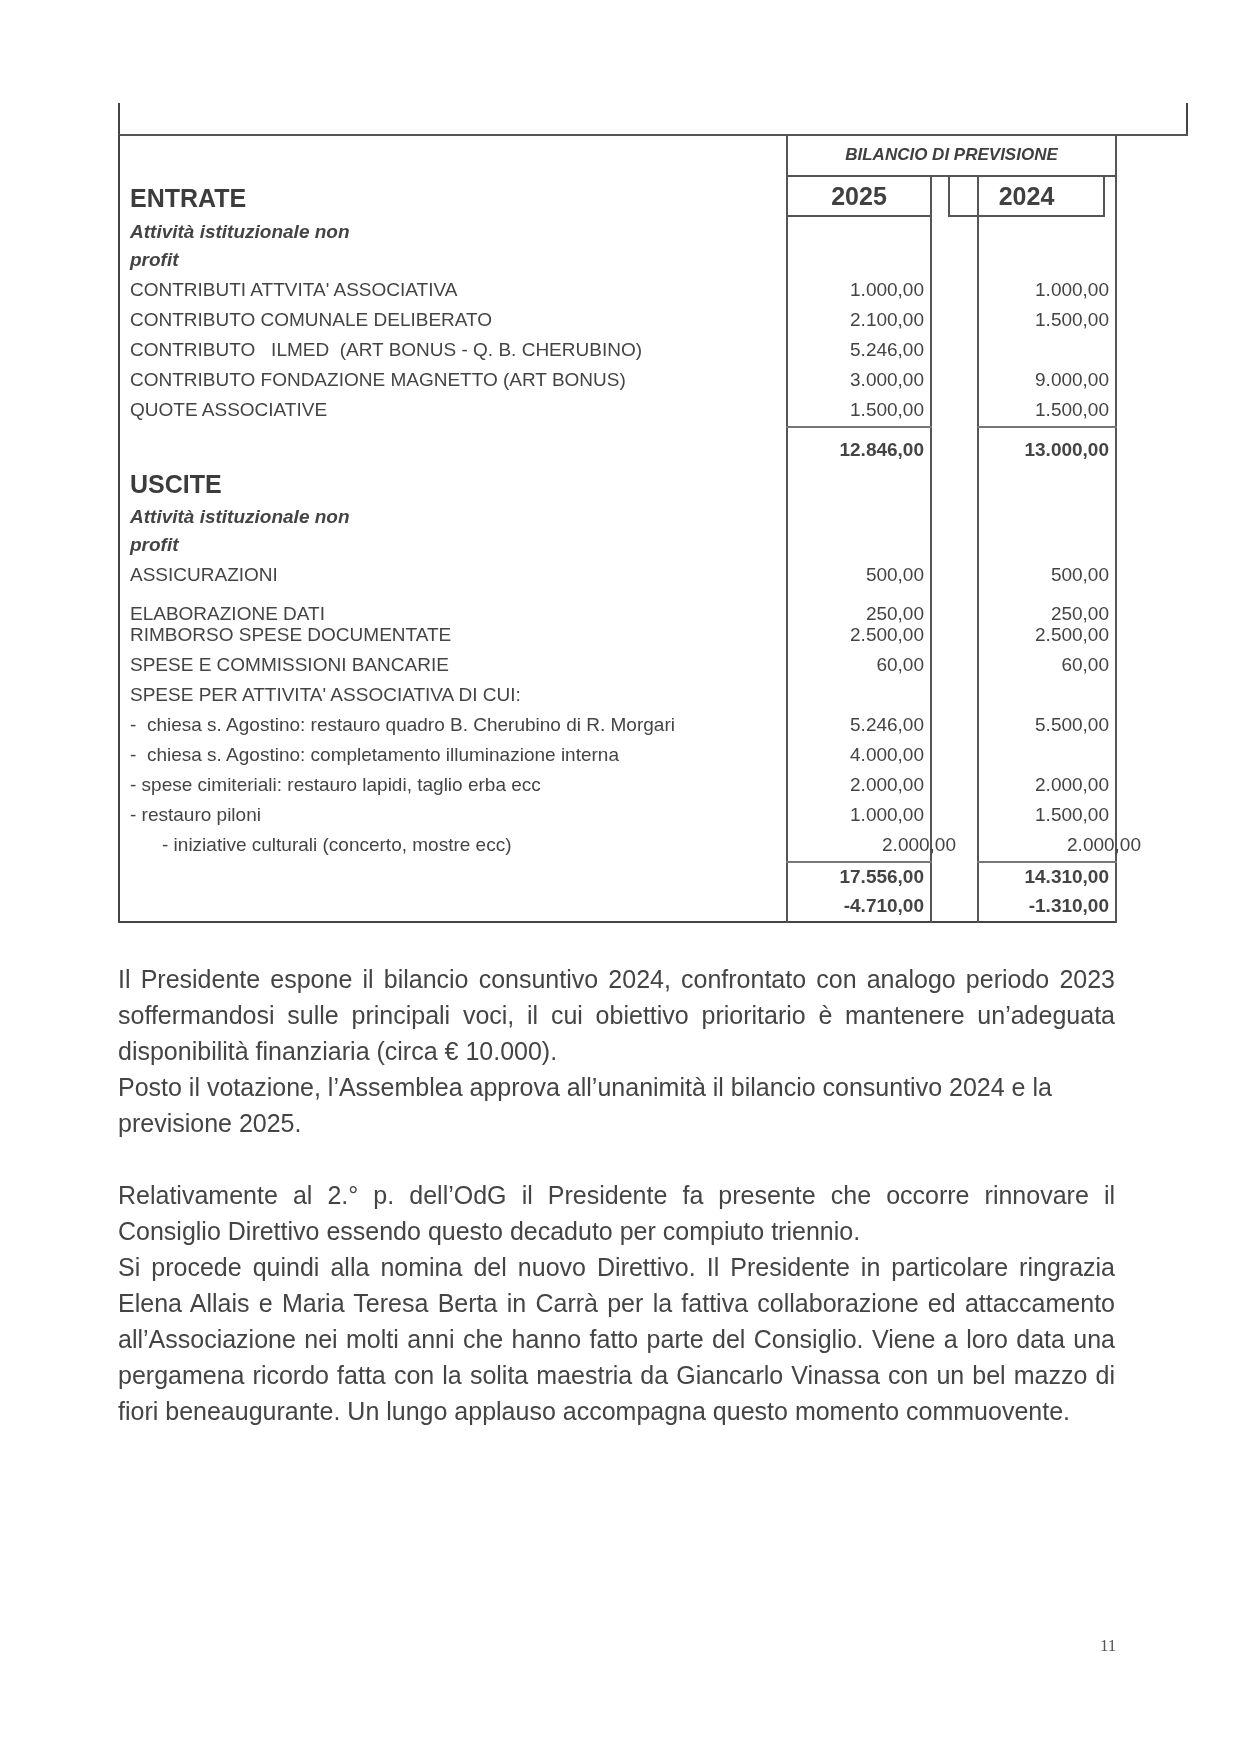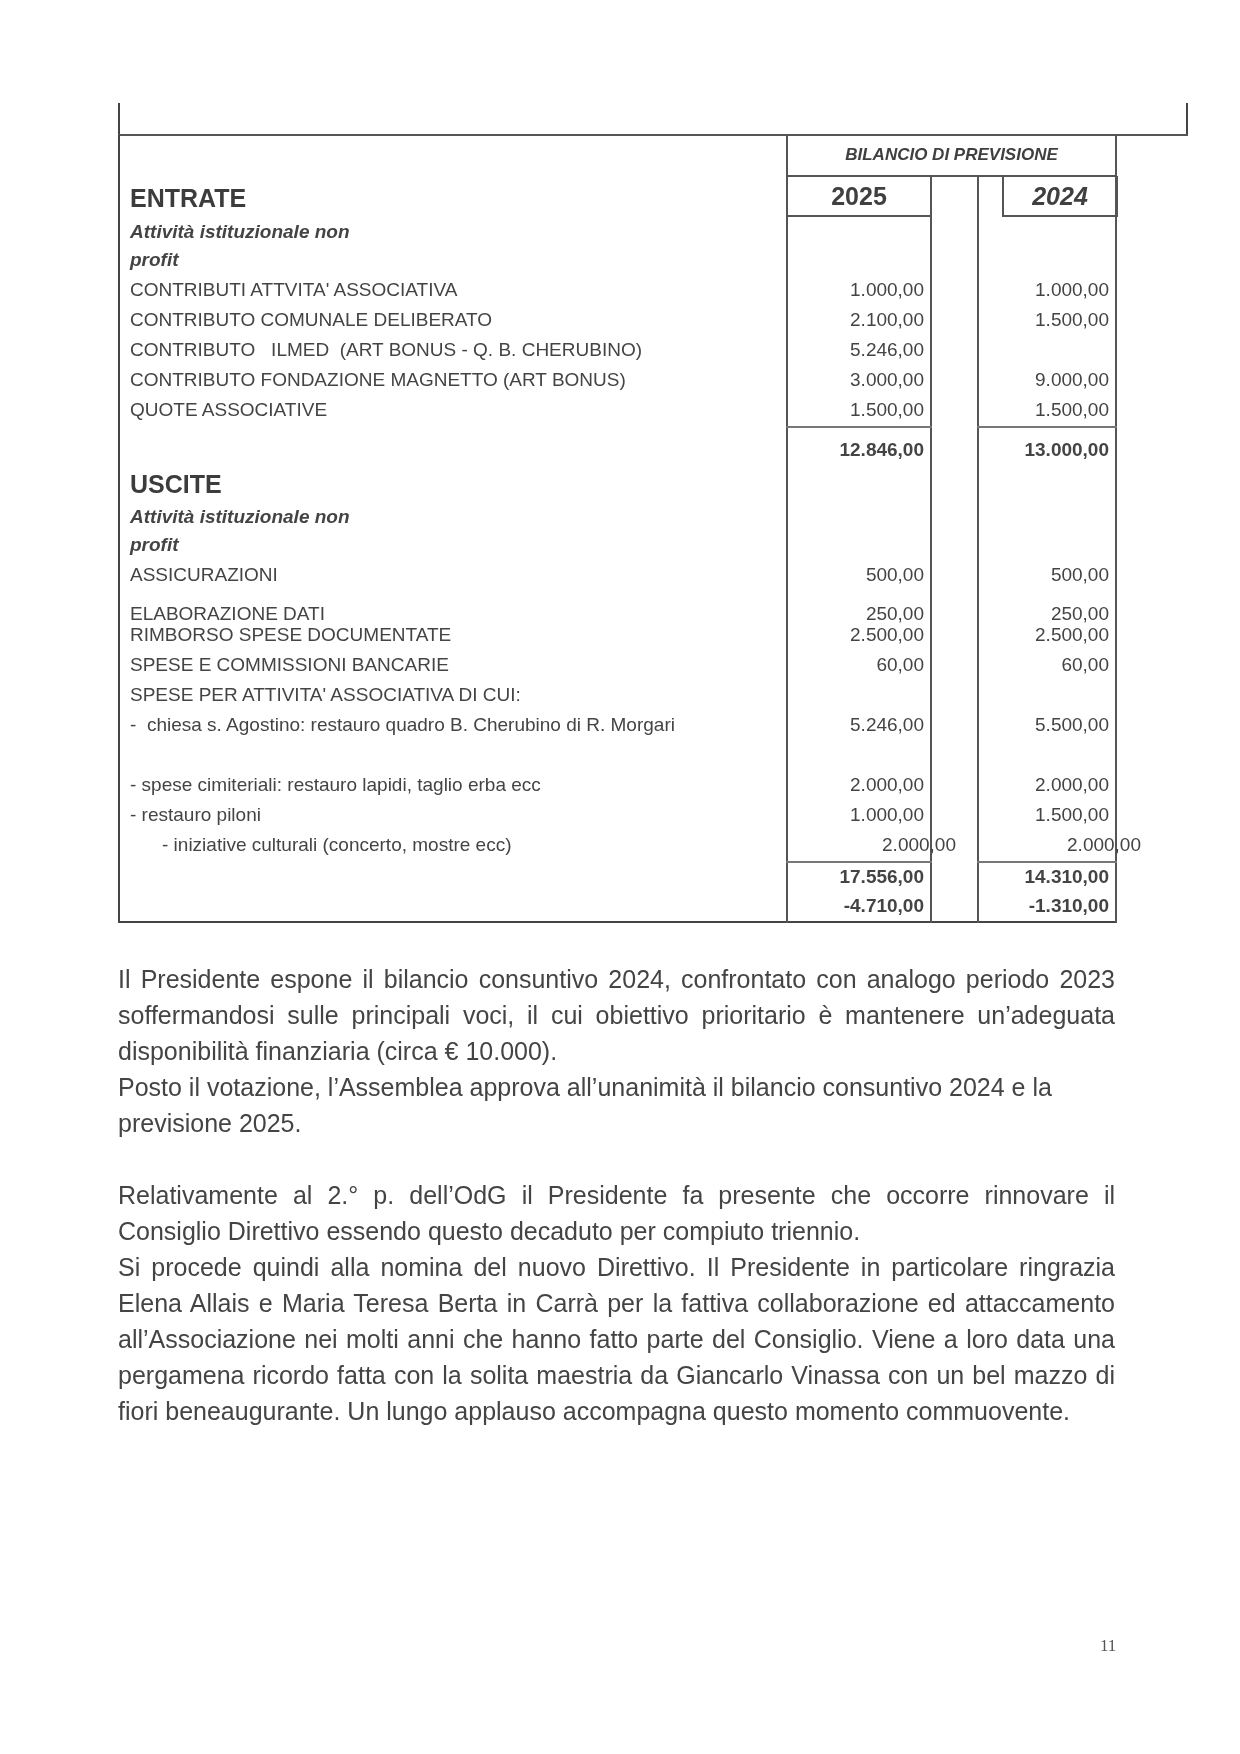--- a/index.html
+++ b/index.html
@@ -13,21 +13,21 @@
          border-left: 2px solid #444; border-bottom: 2px solid #444; box-sizing: border-box; }
   .col { position: absolute; box-sizing: border-box; }
   .col25 { left: 666px; top: 41px; width: 146px; bottom: -2px; border-left: 2px solid #555; border-right: 2px solid #555; }
   .col24 { left: 857px; top: 41px; width: 140px; bottom: -2px; border-left: 2px solid #555; border-right: 2px solid #555; }
   .hdr-box { position: absolute; left: 666px; top: 0; width: 331px; height: 42px;
              border-left: 2px solid #555; border-right: 2px solid #555; border-bottom: 2px solid #555; box-sizing: border-box;
              font-style: italic; font-weight: bold; font-size: 17px; text-align: center; line-height: 40px; color: #404040; }
   .yr { position: absolute; top: 41px; height: 41px; box-sizing: border-box; border-bottom: 2px solid #555;
         font-weight: bold; font-size: 25px; text-align: center; line-height: 40px; color: #404040; }
   .yr25 { left: 666px; width: 146px; border-left: 2px solid #555; border-right: 2px solid #555; }
-  .yr24 { left: 882px; width: 116px; border-left: 2px solid #555; border-right: 2px solid #555; font-style: italic; }
+  .yr24 { left: 828px; width: 157px; border-left: 2px solid #555; border-right: 2px solid #555; }
   .hline { position: absolute; height: 2px; background: #777; }
 
   .row { position: absolute; left: 0; width: 997px; height: 30px; padding-left: 48px; }
   .lbl { position: absolute; left: 10px; top: 0; font-size: 19px; line-height: 30px; white-space: pre; color: #444; }
   .v25 { position: absolute; left: 666px; width: 138px; text-align: right; font-size: 19px; line-height: 30px; color: #444; }
   .v24 { position: absolute; left: 857px; width: 132px; text-align: right; font-size: 19px; line-height: 30px; color: #444; }
   .section { font-weight: bold; font-size: 25px; color: #3c3c3c; }
   .sub { font-style: italic; font-weight: bold; font-size: 19px; color: #444; }
   .bold { font-weight: bold; }
   .avanzo { font-style: italic; font-weight: bold; font-size: 20px; }
@@ -126,20 +126,25 @@
   <div class="row" style="top:545px;">
     <span class="lbl">SPESE PER ATTIVITA' ASSOCIATIVA DI CUI:</span>
     <span class="v25"></span>
     <span class="v24"></span>
   </div>
   <div class="row" style="top:575px;">
     <span class="lbl">-  chiesa s. Agostino: restauro quadro B. Cherubino di R. Morgari</span>
     <span class="v25">5.246,00</span>
     <span class="v24">5.500,00</span>
   </div>
+  <div class="row" style="top:605px;">
+    <span class="lbl">-  chiesa s. Agostino: completamento illuminazione interna</span>
+    <span class="v25">4.000,00</span>
+    <span class="v24"></span>
+  </div>
   <div class="row" style="top:635px;">
     <span class="lbl">- spese cimiteriali: restauro lapidi, taglio erba ecc</span>
     <span class="v25">2.000,00</span>
     <span class="v24">2.000,00</span>
   </div>
   <div class="row" style="top:665px;">
     <span class="lbl">- restauro piloni</span>
     <span class="v25">1.000,00</span>
     <span class="v24">1.500,00</span>
   </div>

